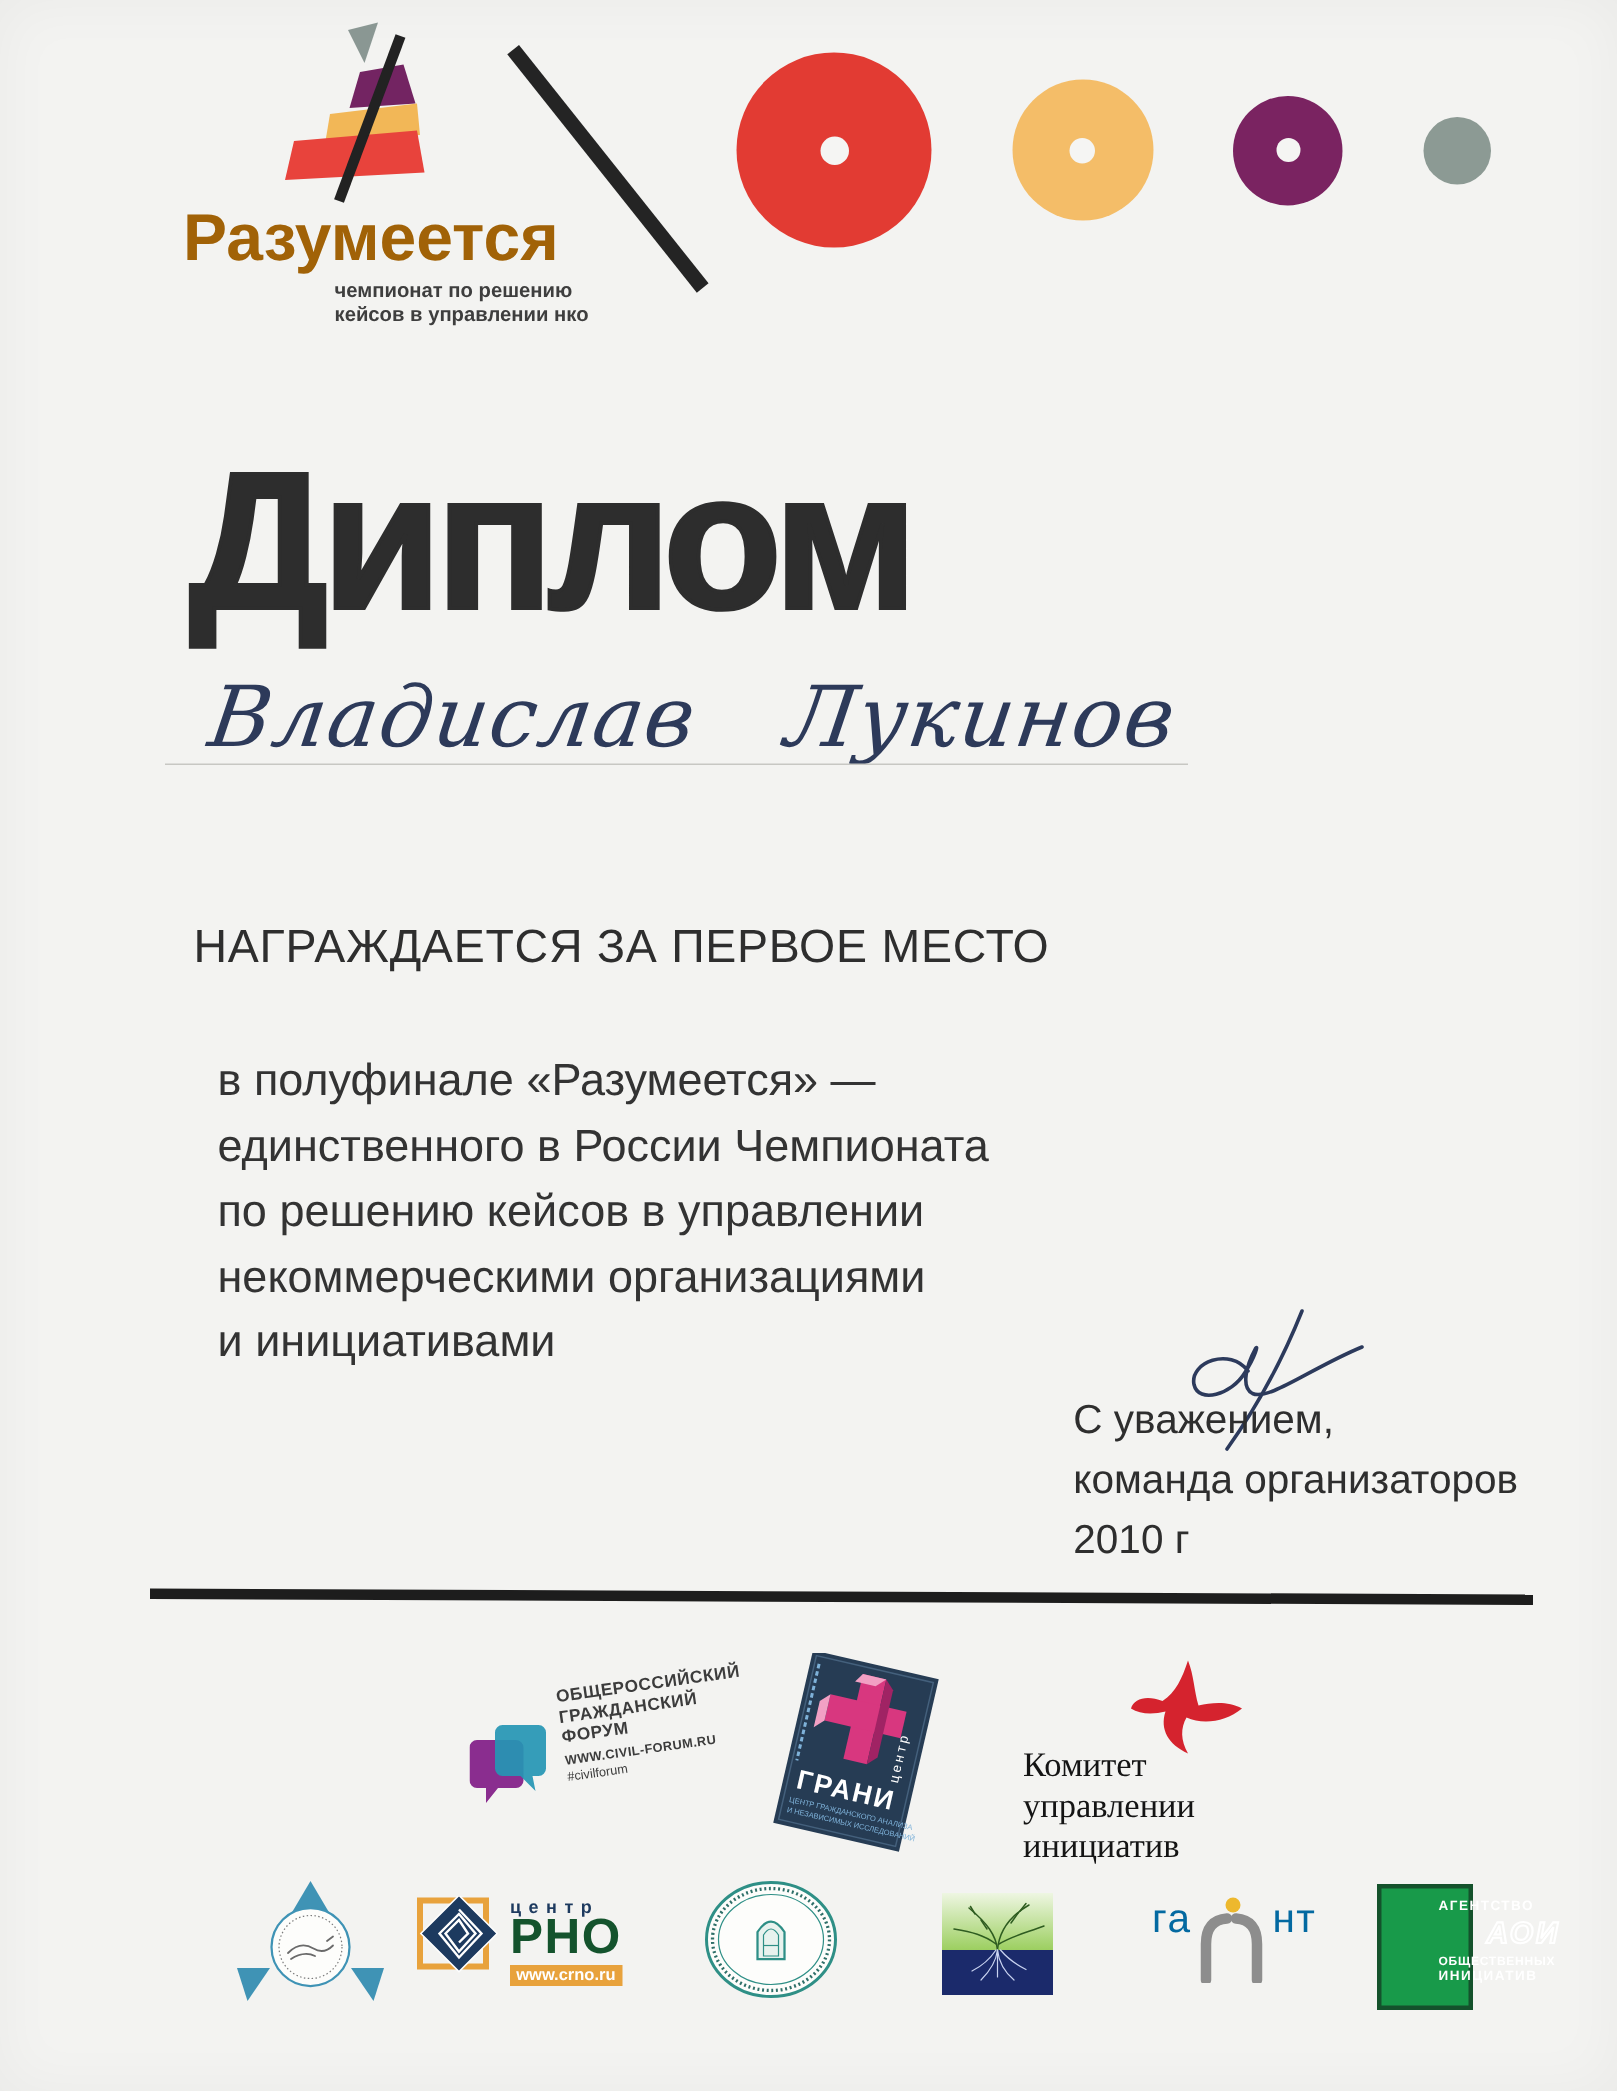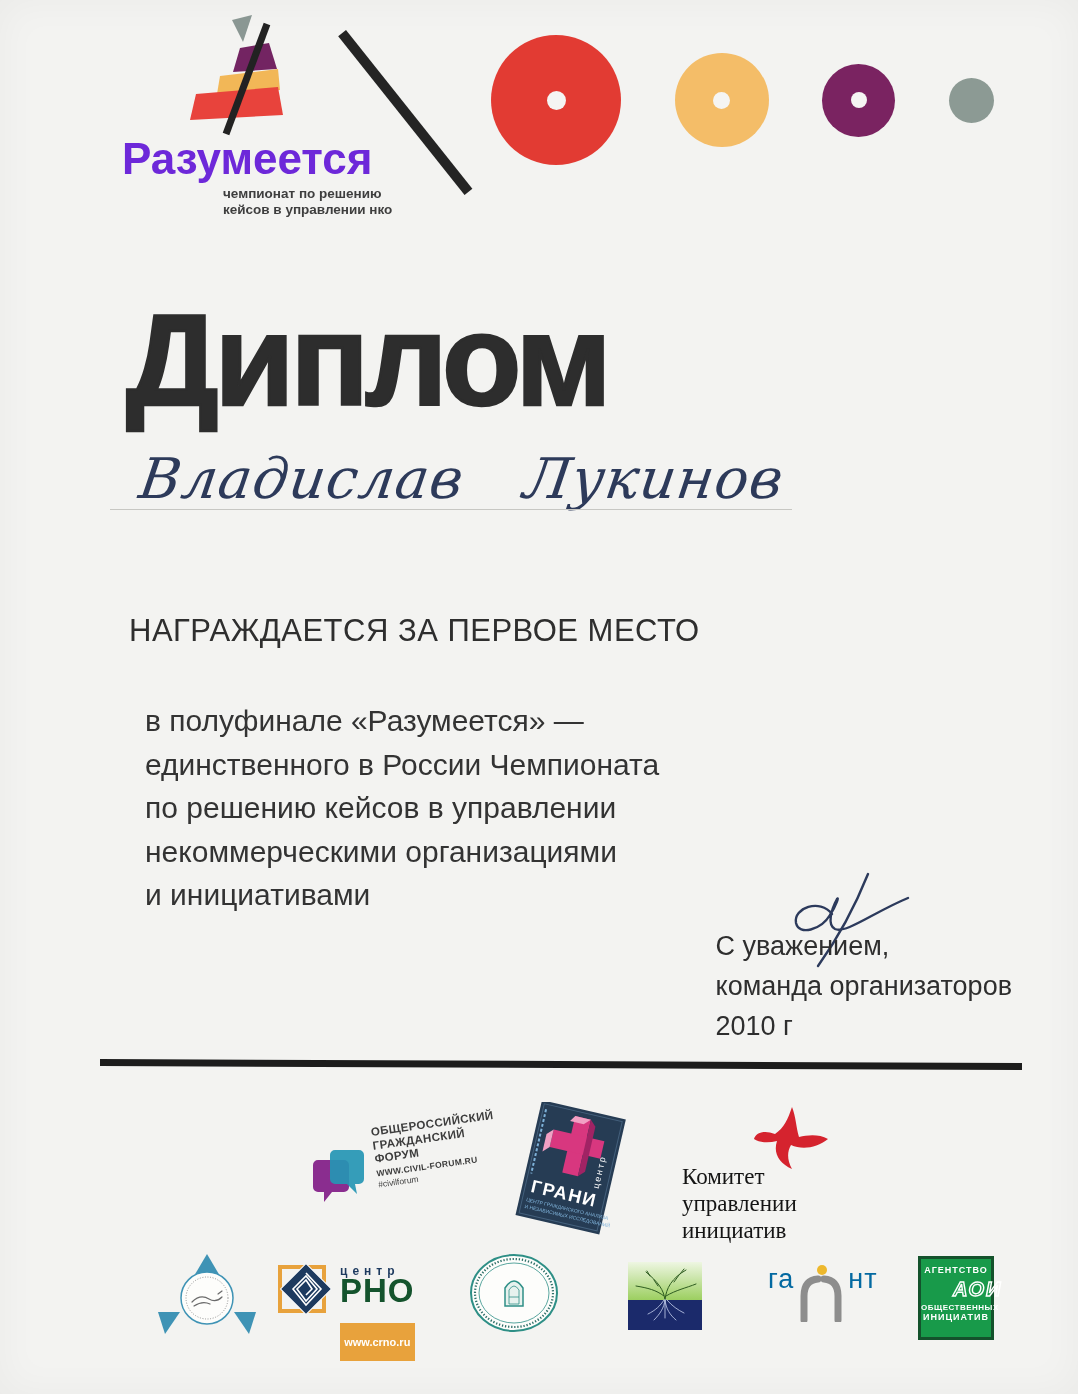--- a/index.html
+++ b/index.html
@@ -5,21 +5,21 @@
   html,body{margin:0;padding:0;background:#e8e8e6;}
   .page{
     position:relative;width:1078px;height:1394px;margin:0 auto;
     background:#f3f3f1;overflow:hidden;
     font-family:"Liberation Sans", sans-serif;color:#2e2e2e;
     box-shadow:inset 0 0 40px rgba(0,0,0,0.04);
   }
   .abs{position:absolute;}
 
   
-  .brand-name{left:122px;top:134px;font-size:44px;font-weight:800;color:#6d28d9;letter-spacing:0px;}
+  .brand-name{left:122px;top:134px;font-size:44px;font-weight:800;color:#a16207;letter-spacing:0px;}
   .brand-tagline{left:223px;top:186px;font-size:13.5px;line-height:16px;font-weight:600;color:#3e3e3e;white-space:pre-line;}
   .decor-slash{left:346px;top:30px;width:203px;height:10px;background:#242424;transform:rotate(51.5deg);transform-origin:0 0;}
   .decor-circles{left:491px;top:34px;width:503px;height:132px;display:flex;align-items:center;justify-content:space-between;}
   .circle{border-radius:50%;display:flex;align-items:center;justify-content:center;}
   .hole{border-radius:50%;background:#f5f5f3;}
 
   
   .title{left:126px;top:295px;font-size:130px;line-height:1;font-weight:800;color:#2d2d2d;letter-spacing:-4px;-webkit-text-stroke:2.5px #2d2d2d;}
   .recipient{left:140px;top:446px;font-size:56px;font-family:"DejaVu Serif", serif;font-style:italic;color:#2d3a5a;transform:skewX(-8deg);word-spacing:42px;letter-spacing:1px;}
   .recipient-line{left:110px;top:509px;width:682px;height:1px;background:#c7c7c3;}
@@ -34,23 +34,23 @@
   .cf-text .l{font-size:11.5px;font-weight:700;line-height:13.5px;letter-spacing:0.4px;}
   .cf-text .s{font-size:8.5px;font-weight:700;line-height:11px;letter-spacing:0.3px;margin-top:2px;}
   .cf-text .s2{font-size:8.5px;font-weight:400;line-height:10px;}
   .komitet-text{left:682px;top:1163px;font-family:"Liberation Serif", serif;font-size:23px;line-height:27px;color:#141414;}
 
   
   .crno{left:278px;top:1264px;display:flex;align-items:flex-start;}
   .crno-col{margin-left:4px;}
   .crno-top{font-size:12px;font-weight:700;letter-spacing:5px;color:#1d3a5f;}
   .crno-name{font-size:33px;font-weight:800;line-height:26px;color:#14532d;letter-spacing:1px;}
-  .crno-band{margin-top:19px;background:#e8a23c;color:#fff;font-size:11px;font-weight:700;text-align:center;padding:13px 4px;}
+  .crno-band{margin-top:6px;background:#e8a23c;color:#fff;font-size:11px;font-weight:700;text-align:center;padding:1px 4px;}
   .garant{left:768px;top:1264px;display:flex;align-items:flex-start;color:#0369a1;font-size:27px;letter-spacing:1px;}
-  .aoi{left:918px;top:1256px;width:76px;height:84px;background:#189a4a;border:3px solid #14522c;box-sizing:border-box;text-align:center;color:#fff;}
+  .aoi{left:918px;top:1256px;width:64px;height:84px;background:#189a4a;border:3px solid #14522c;box-sizing:border-box;text-align:center;color:#fff;padding-left:38px;}
   .aoi .t{font-size:9px;font-weight:700;letter-spacing:1px;margin-top:6px;}
   .aoi .n{font-size:20px;font-weight:800;font-style:italic;line-height:28px;color:transparent;-webkit-text-stroke:1.4px #fff;letter-spacing:2px;margin-left:32px;}
   .aoi .b1{font-size:8px;font-weight:700;letter-spacing:0.5px;}
   .aoi .b2{font-size:9px;font-weight:700;letter-spacing:1px;}
   .tree{left:628px;top:1262px;width:74px;height:68px;}
 </style>
 </head>
 <body>
 
 <div class="page">

